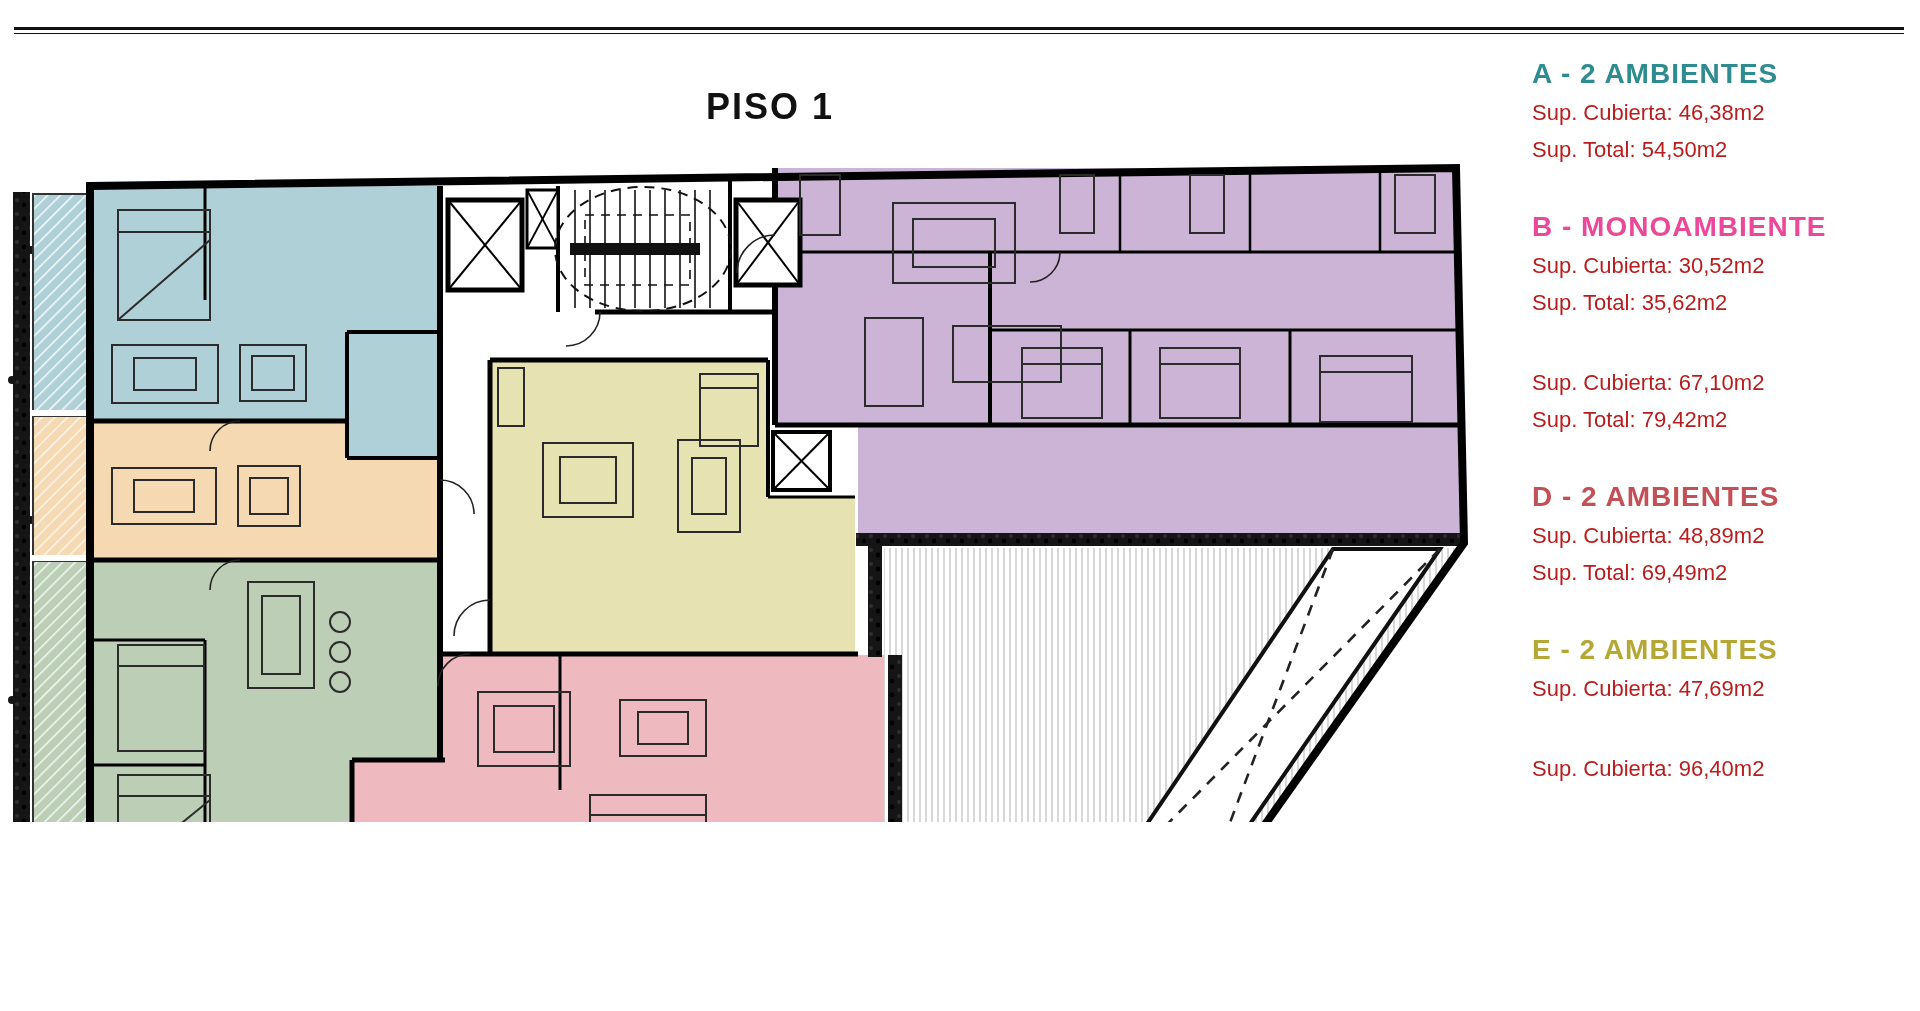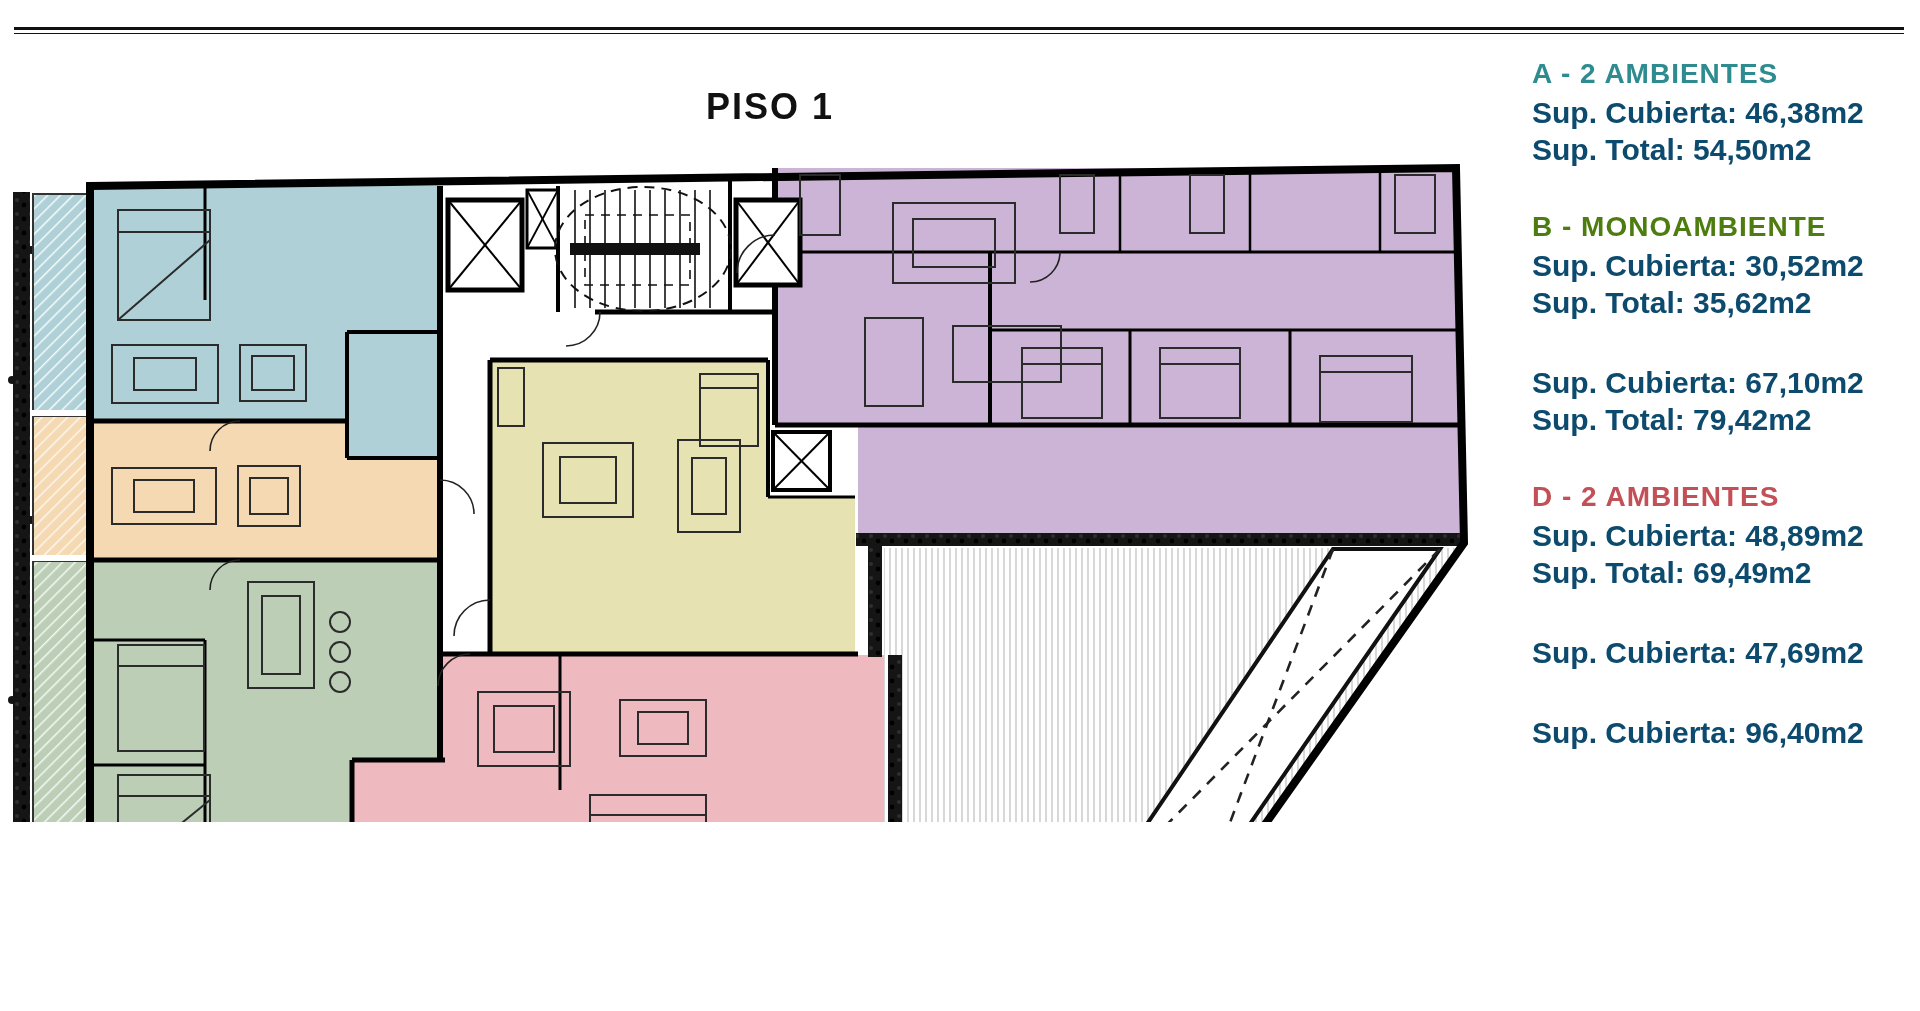--- a/index.html
+++ b/index.html
@@ -8,22 +8,22 @@
   .rule{position:absolute;left:14px;right:16px;background:#111;}
   .rule-top-thick{top:27px;height:3px;}
   .rule-top-thin{top:33px;height:1px;}
   .rule-bot-thin{top:989px;height:1px;}
   .rule-bot-thick{top:993px;height:3px;}
   .plan-title{position:absolute;left:0;top:86px;width:1540px;text-align:center;
               font-size:36px;font-weight:bold;letter-spacing:2px;color:#111;}
   .legend{position:absolute;left:1532px;top:58px;width:375px;}
   .legend-item{margin-bottom:43px;}
   .legend-title{font-size:28px;font-weight:bold;letter-spacing:1px;margin-bottom:4px;white-space:nowrap;}
-  .legend-line{font-size:30px;font-weight:700;color:#0c4a6e;line-height:37px;white-space:nowrap;}
-  .c-a{color:#2e8b8f;} .c-b{color:#4d7c0f;} .c-c{color:#579a4d;}
+  .legend-line{font-size:22px;font-weight:400;color:#b91c1c;line-height:37px;white-space:nowrap;}
+  .c-a{color:#2e8b8f;} .c-b{color:#ec4899;} .c-c{color:#579a4d;}
   .c-d{color:#c25056;} .c-e{color:#b4a734;} .c-f{color:#9a55a8;}
   svg{position:absolute;left:0;top:0;}
   .wall{stroke:#000;fill:none;}
   .furn{stroke:#2b2b2b;stroke-width:2;fill:none;}
   .arc{stroke:#222;stroke-width:1.6;fill:none;}
 </style>
 </head>
 <body>
 
 <div class="page">
@@ -296,20 +296,21 @@
     <div class="legend-item">
       <div class="legend-line">Sup. Cubierta: 67,10m2</div>
       <div class="legend-line">Sup. Total: 79,42m2</div>
     </div>
     <div class="legend-item">
       <div class="legend-title c-d">D - 2 AMBIENTES</div>
       <div class="legend-line">Sup. Cubierta: 48,89m2</div>
       <div class="legend-line">Sup. Total: 69,49m2</div>
     </div>
     <div class="legend-item">
+      <div class="legend-title c-e">E - 2 AMBIENTES</div>
       <div class="legend-line">Sup. Cubierta: 47,69m2</div>
     </div>
     <div class="legend-item">
       <div class="legend-line">Sup. Cubierta: 96,40m2</div>
     </div>
   </div>
 
 </div>
 
 </body></html>

